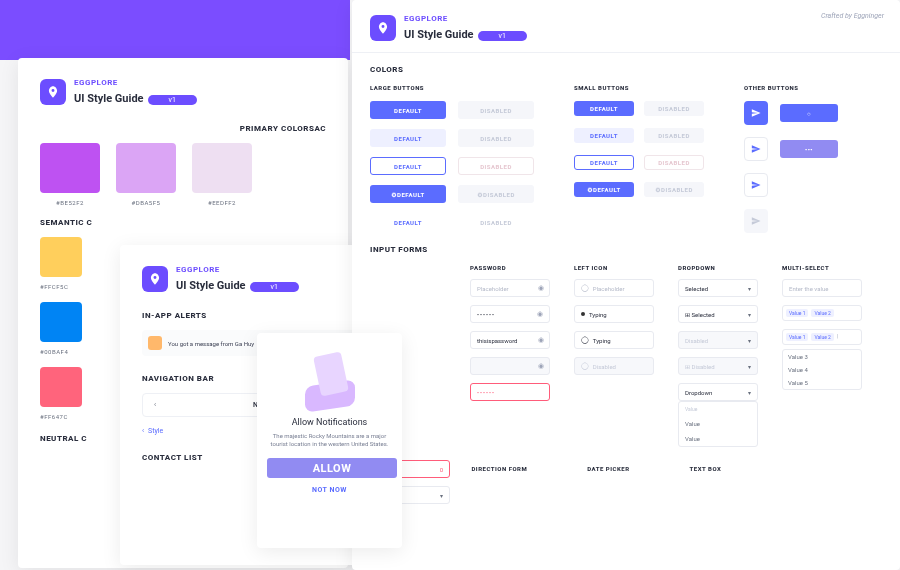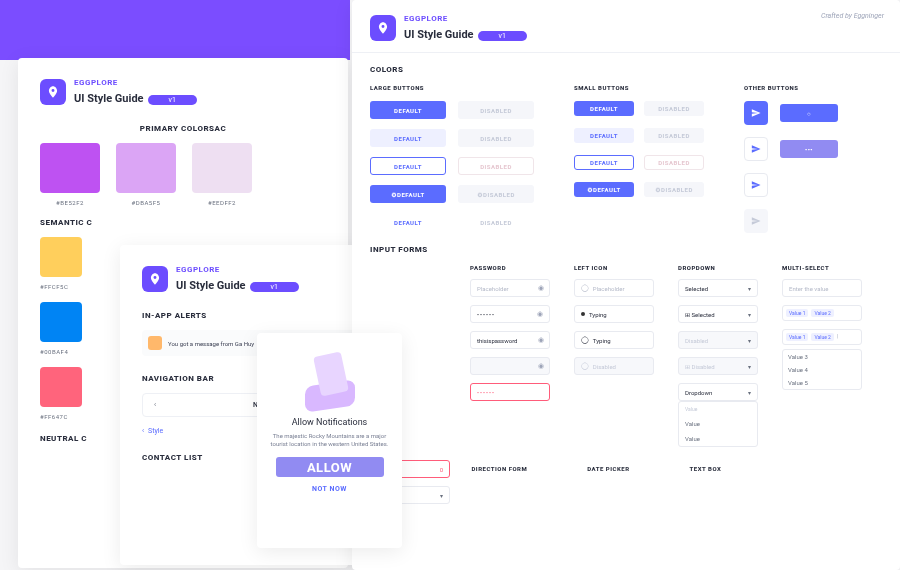--- a/index.html
+++ b/index.html
@@ -57,21 +57,21 @@
 .alert .aicon{width:14px;height:14px;background:#ffb86b;border-radius:3px;flex-shrink:0}
 .navbar{display:flex;align-items:center;height:24px;border:1px solid #eef0f5;border-radius:4px;font-size:7px;color:#2a2e3d;margin-top:8px}
 .navbar .chev{width:24px;text-align:center;color:#6b7280}
 .navbar .navtitle{flex:1;text-align:center;font-weight:600}
 .backlink{font-size:7px;color:#5b6cff;margin-top:10px;display:flex;align-items:center;gap:4px}
 .notif-img{width:70px;height:60px;margin:6px auto 8px;position:relative}
 .notif-img .base{position:absolute;bottom:0;left:10px;width:50px;height:26px;background:#d9b8ff;border-radius:8px;transform:skewY(-8deg)}
 .notif-img .phone{position:absolute;top:5px;left:22px;width:28px;height:40px;background:#e8d5ff;border-radius:4px;transform:rotate(-12deg)}
 .notif-title{font-size:9px;font-weight:400;color:#2a2e3d;margin-bottom:5px}
 .notif-text{font-size:6px;color:#7b8195;line-height:1.4;margin-bottom:8px}
-.notif-allow{width:108px;height:20px;background:#918bf2;color:#fff;border:none;border-radius:3px;font-size:13px;font-weight:700;letter-spacing:0.5px}
+.notif-allow{width:130px;height:20px;background:#918bf2;color:#fff;border:none;border-radius:3px;font-size:11px;font-weight:700;letter-spacing:0.5px}
 .notif-not{font-size:7px;font-weight:700;color:#5b6cff;margin-top:8px;letter-spacing:0.5px}
 .dots{letter-spacing:1px}
 .forms-grid{display:grid;grid-template-columns:repeat(4,88px);gap:8px 16px}
 .form-col-title{font-size:6px;font-weight:800;color:#2a2e3d;letter-spacing:0.5px;margin-bottom:8px}
 .ms-list{width:80px;border:1px solid #e8eaf0;border-radius:3px;background:#fff;font-size:6px}
 .ms-list div{padding:3px 5px;color:#6b7280}
 .below-row{display:flex;gap:60px;margin-top:18px}
 .below-row div{font-size:6px;font-weight:800;color:#2a2e3d;letter-spacing:0.5px}
 </style>
 </head>
@@ -84,21 +84,21 @@
     <div class="logo">
         <svg viewBox="0 0 24 24">
           <path fill="#fff" d="M12 2C8 2 5 6 5 10c0 5 7 12 7 12s7-7 7-12c0-4-3-8-7-8zm0 10a2.5 2.5 0 110-5 2.5 2.5 0 010 5z"></path>
         </svg>
       </div>
     <div>
       <div class="brand-name">EGGPLORE</div>
       <div><span class="brand-sub">UI Style Guide</span><span class="pill">v1</span></div>
     </div>
   </div>
-  <div style="display:flex;justify-content:center">
+  <div style="display:flex;justify-content:flex-end">
       <div class="sub-title">PRIMARY COLORS</div>
       <div class="sub-title">AC</div>
     </div>
   <div class="swatch-row">
     <div class="swatch">
         <div class="swatch-box" style="background:#BE52F2"></div>
         <div class="swatch-label">#BE52F2</div>
       </div>
     <div class="swatch">
         <div class="swatch-box" style="background:#DBA5F5"></div>

